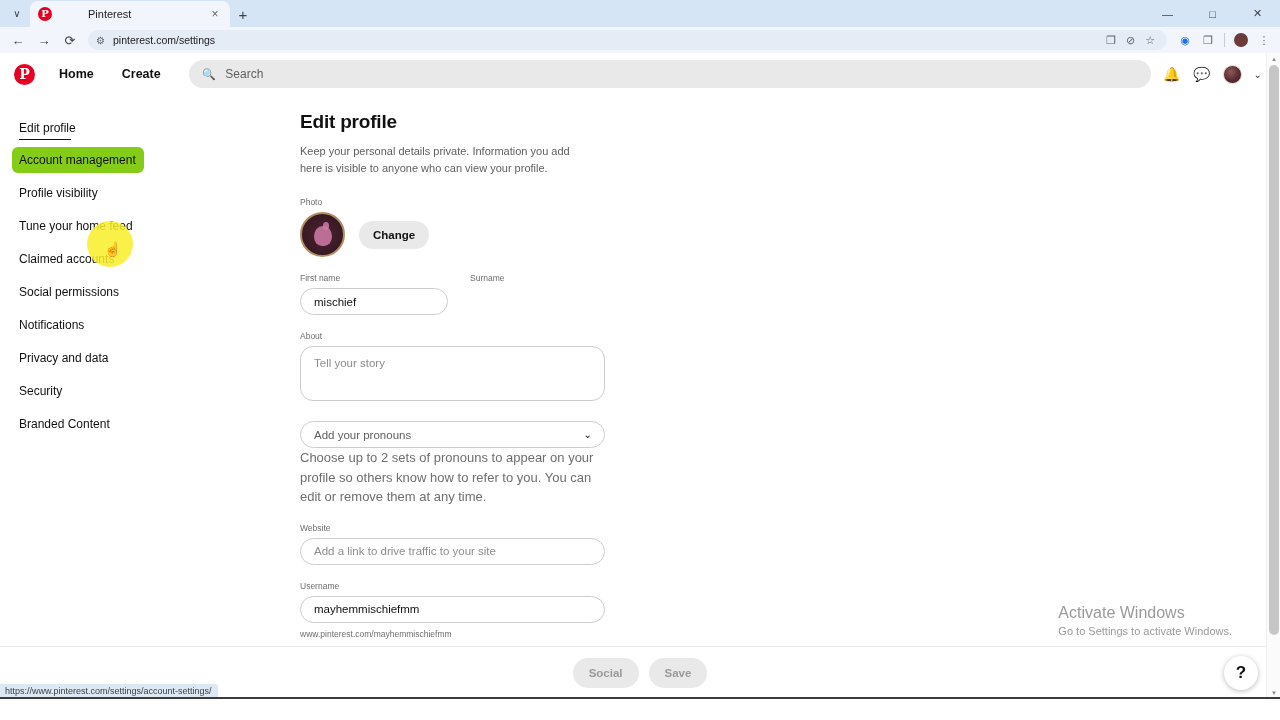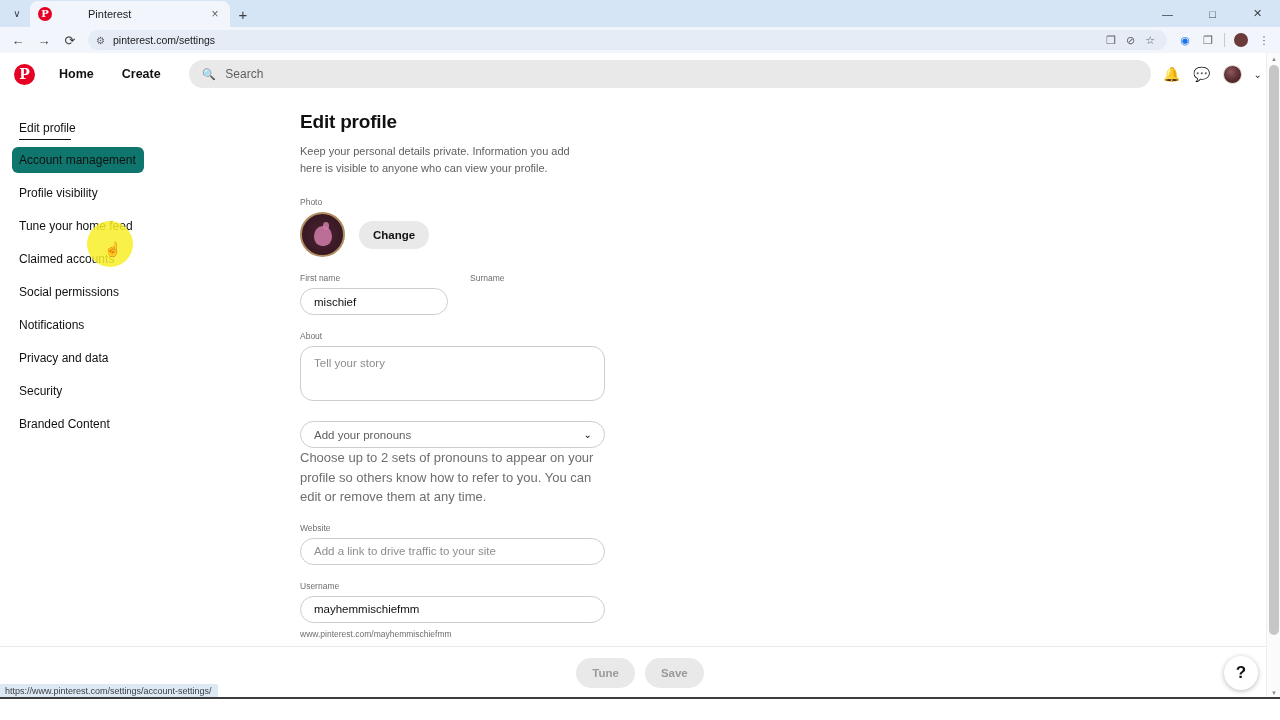--- a/index.html
+++ b/index.html
@@ -147,21 +147,21 @@
     display: inline-block;
     line-height: 1;
   }
   .side-item.first { font-weight: 400; padding-bottom: 9px; margin-bottom: 4px; }
   .side-item.first::after {
     content: ""; position: absolute; left: 0; bottom: 3px;
     width: 52px; height: 1.5px; background: #111;
   }
   .side-row { display:block; }
   .side-item.hovered {
-    background: #0f766e;
+    background: #84cc16;
     border-radius: 6px;
     padding-left: 7px;
     margin-left: -7px;
   }
 
   .main { flex: 1; padding-top: 4px; }
   .mtitle { font-size: 19px; color:#111; font-weight: 600; letter-spacing: -0.2px; }
   .msub { font-size: 11px; color: #5f5f5f; margin-top: 10px; line-height: 1.55; max-width: 282px; }
 
   .flabel { font-size: 8.5px; color: #6e6e6e; margin-bottom: 5px; }
@@ -451,23 +451,27 @@
         </div>
 
         <div class="field-group">
           <div class="flabel">Username</div>
           <input class="txtinput wide" value="mayhemmischiefmm" style="">
           <div class="underurl">www.pinterest.com/mayhemmischiefmm</div>
         </div>
       </div>
     </div>
 
+    <div class="watermark">
+      <div class="wm1">Activate Windows</div>
+      <div class="wm2">Go to Settings to activate Windows.</div>
+    </div>
 
     <div class="bottombar">
-      <button class="pillbtn">Tune</button>
+      <button class="pillbtn">Social</button>
       <button class="pillbtn">Save</button>
     </div>
     <div class="helpfab">?</div>
 
     <div class="scrollbar">
       <div class="sb-up">▴</div>
       <div class="sb-thumb"></div>
       <div class="sb-down">▾</div>
     </div>
 

